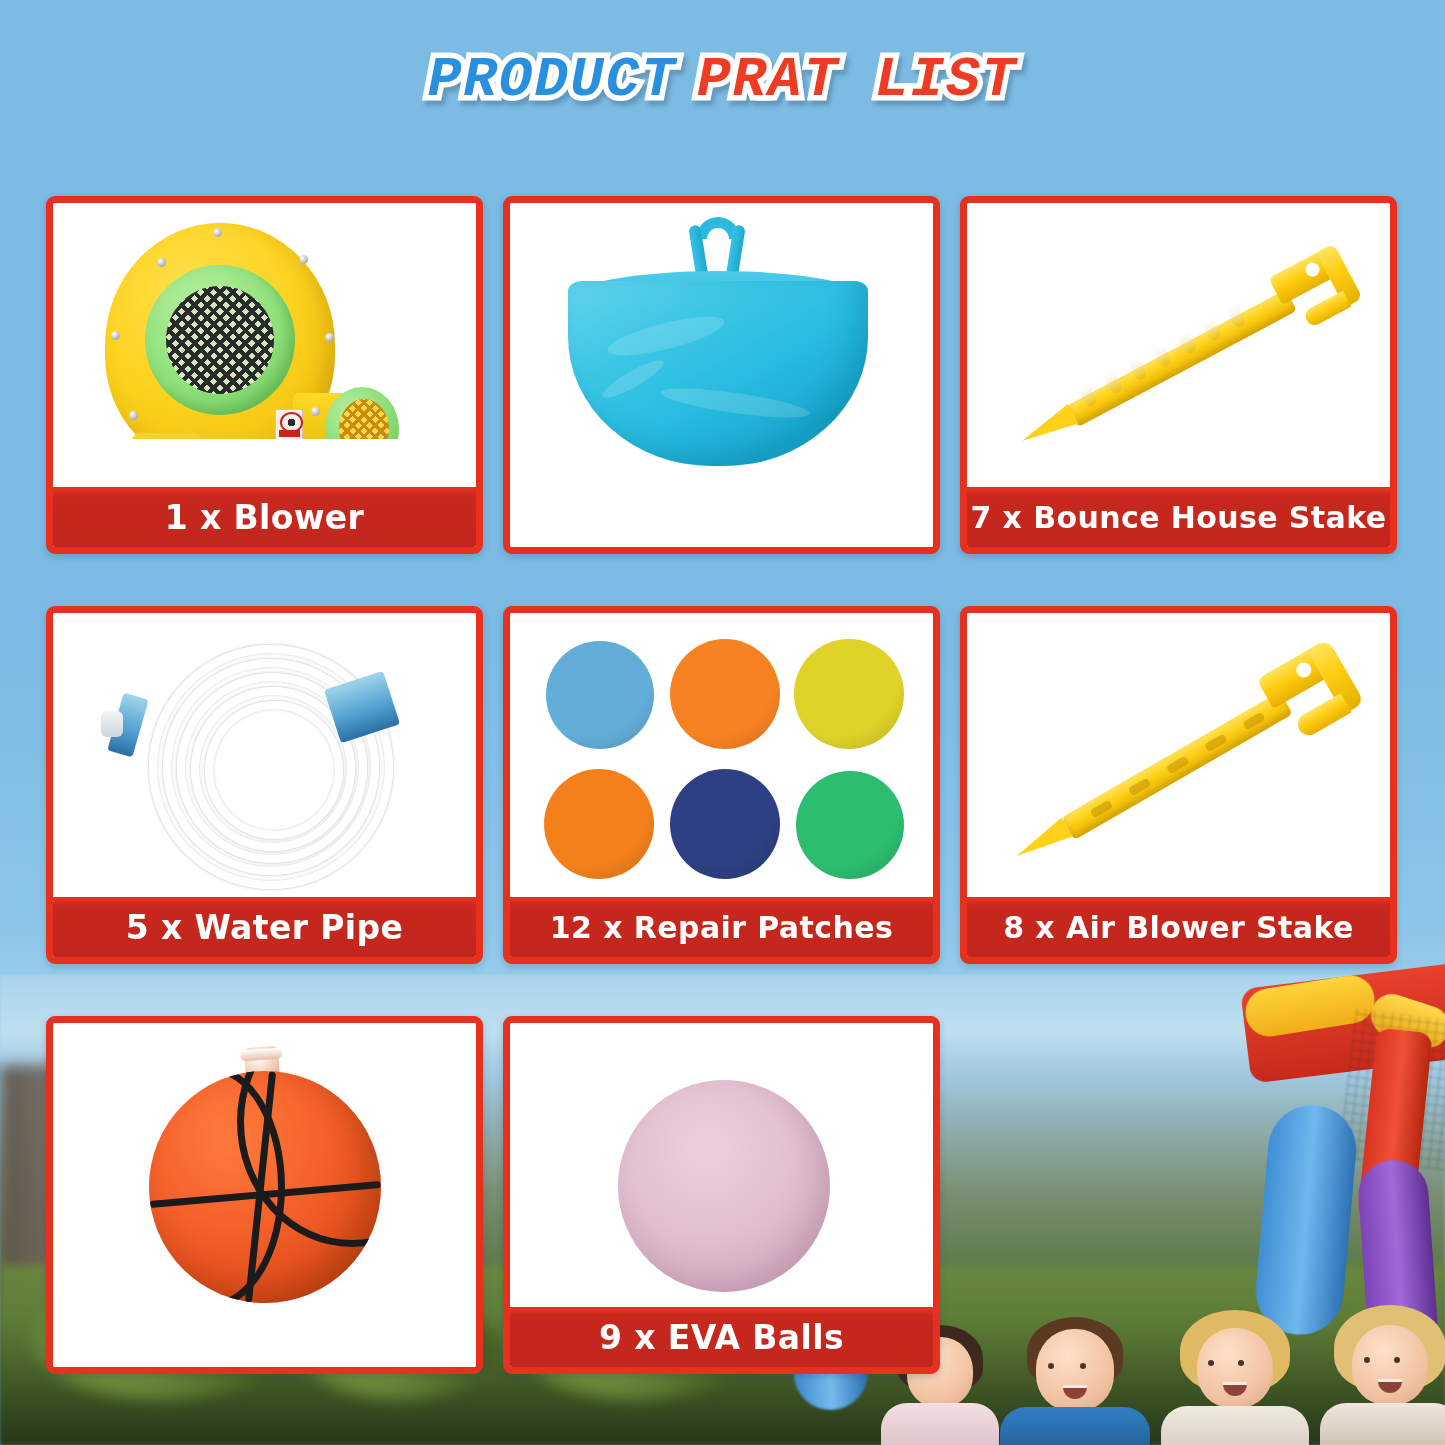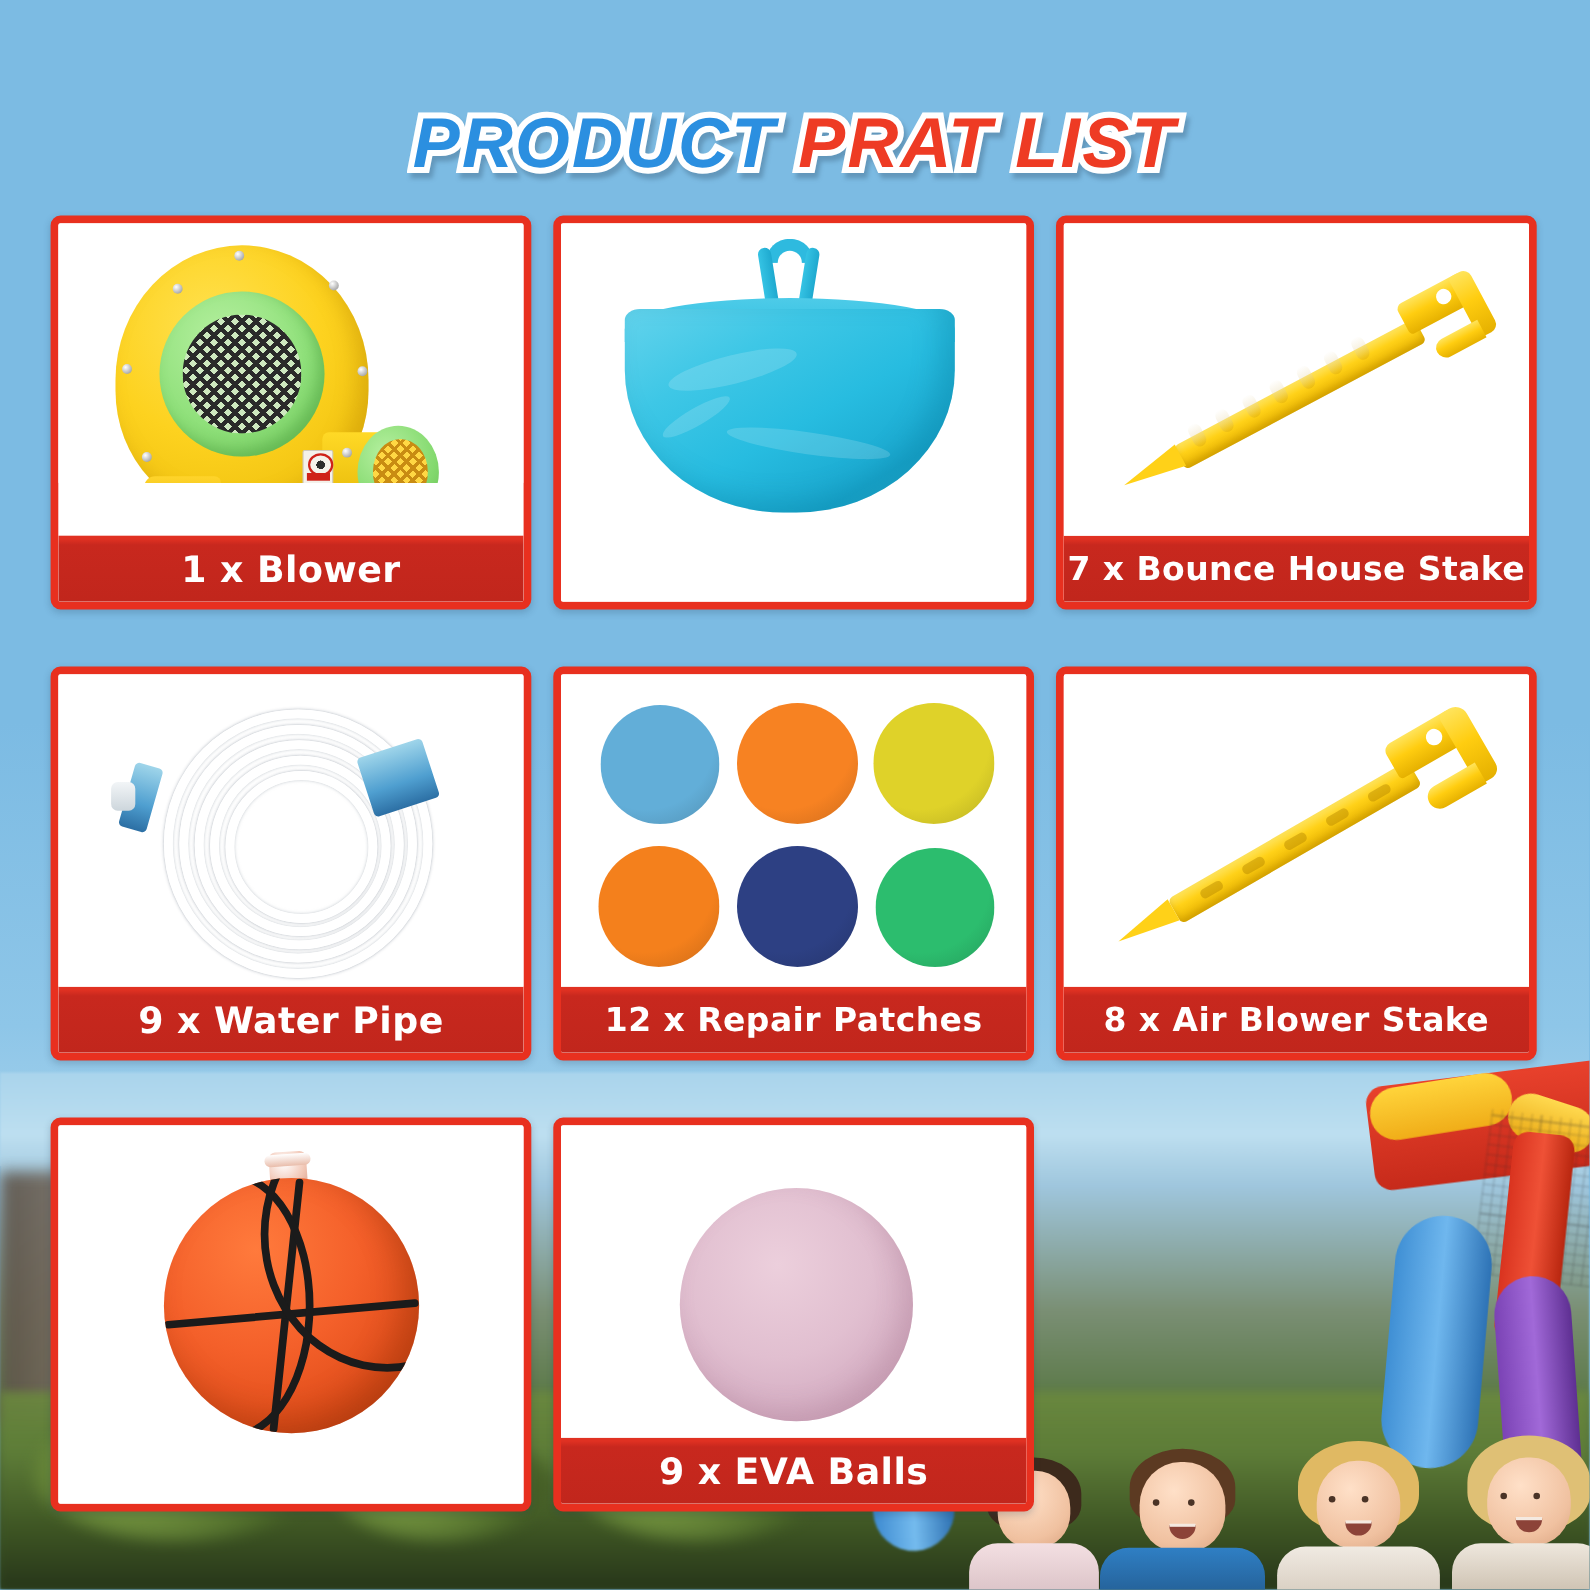--- a/index.html
+++ b/index.html
@@ -107,29 +107,29 @@
     background:#8c4338; border-top:3px solid #f4e9e0;
   }
 
   
   #title-wrap {
     position:absolute; top:52px; left:0; right:0;
     text-align:center; z-index:6;
   }
   .title-text {
     display:inline-block;
-    font-family:Liberation Sans, sans-serif;
-    font-size:64px; font-weight:bold; font-style:italic;
+    font-family:Liberation Mono, monospace;
+    font-size:56px; font-weight:bold; font-style:italic;
     letter-spacing:2px; line-height:1;
     -webkit-text-stroke:11px #ffffff;
     paint-order:stroke fill;
     filter:drop-shadow(3px 5px 2px rgba(40,70,95,.30));
   }
   .title-blue { color:#2b8fe0; }
-  .title-red  { color:#ee3b24; margin-left:20px;margin-top:46px; }
+  .title-red  { color:#ee3b24; margin-left:20px; }
 
   
   #grid {
     position:absolute; top:196px; left:46px;
     width:1353px;
     display:grid;
     grid-template-columns:repeat(3,437px);
     grid-template-rows:repeat(3,358px);
     column-gap:20px; row-gap:52px;
     z-index:5;
@@ -503,21 +503,21 @@
         <div class="pipe-coil" style="left:96px;top:32px;width:244px;height:244px;border-width:8px;"></div>
         <div class="pipe-coil" style="left:110px;top:46px;width:216px;height:216px;border-width:8px;"></div>
         <div class="pipe-coil" style="left:124px;top:60px;width:190px;height:190px;border-width:8px;"></div>
         <div class="pipe-coil" style="left:138px;top:74px;width:164px;height:164px;border-width:8px;"></div>
         <div class="pipe-coil" style="left:152px;top:88px;width:138px;height:138px;border-width:8px;"></div>
         <div class="pipe-clip" style="left:278px;top:66px;width:62px;height:56px;transform:rotate(-18deg);"></div>
         <div class="pipe-clip" style="left:62px;top:82px;width:26px;height:60px;transform:rotate(16deg);"></div>
         <div class="pipe-conn" style="left:48px;top:98px;"></div>
       </div>
     </div>
-    <div class="card-label">9 x Water Pipe</div>
+    <div class="card-label">5 x Water Pipe</div>
   </div>
 
   <div class="card" style="border-color: rgb(232, 48, 31);">
     <div class="card-media">
       <div class="art">
         <div class="patch" style="left: 36px; top: 28px; width: 108px; height: 108px; background: radial-gradient(circle at 38% 30%, rgb(98, 174, 216), rgb(98, 174, 216) 62%, rgba(0, 0, 0, 0.18) 100%), rgb(98, 174, 216);"></div>
         <div class="patch" style="left: 160px; top: 26px; width: 110px; height: 110px; background: radial-gradient(circle at 38% 30%, rgb(247, 130, 34), rgb(247, 130, 34) 62%, rgba(0, 0, 0, 0.18) 100%), rgb(247, 130, 34);"></div>
         <div class="patch" style="left: 284px; top: 26px; width: 110px; height: 110px; background: radial-gradient(circle at 38% 30%, rgb(223, 210, 41), rgb(223, 210, 41) 62%, rgba(0, 0, 0, 0.18) 100%), rgb(223, 210, 41);"></div>
         <div class="patch" style="left: 34px; top: 156px; width: 110px; height: 110px; background: radial-gradient(circle at 38% 30%, rgb(244, 128, 28), rgb(244, 128, 28) 62%, rgba(0, 0, 0, 0.18) 100%), rgb(244, 128, 28);"></div>
         <div class="patch" style="left: 160px; top: 156px; width: 110px; height: 110px; background: radial-gradient(circle at 38% 30%, rgb(45, 64, 131), rgb(45, 64, 131) 62%, rgba(0, 0, 0, 0.18) 100%), rgb(45, 64, 131);"></div>

